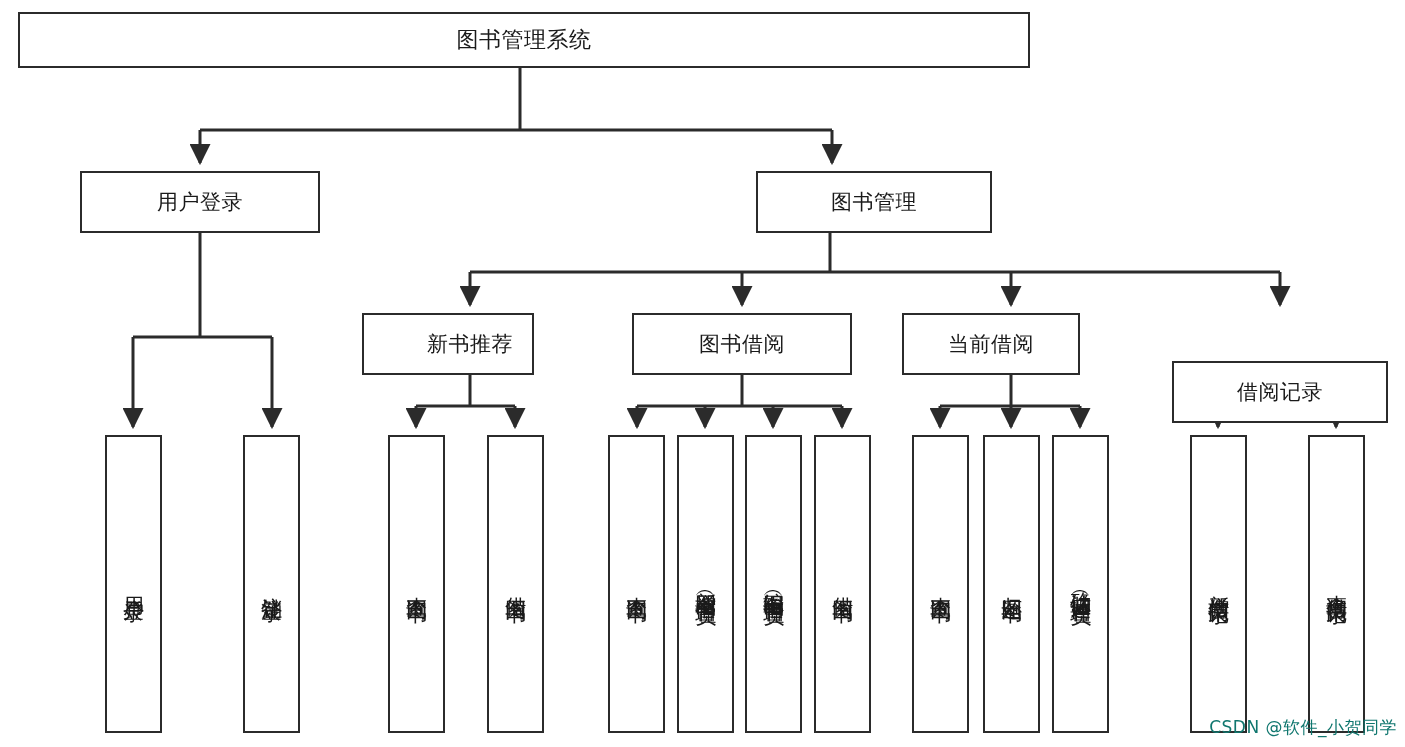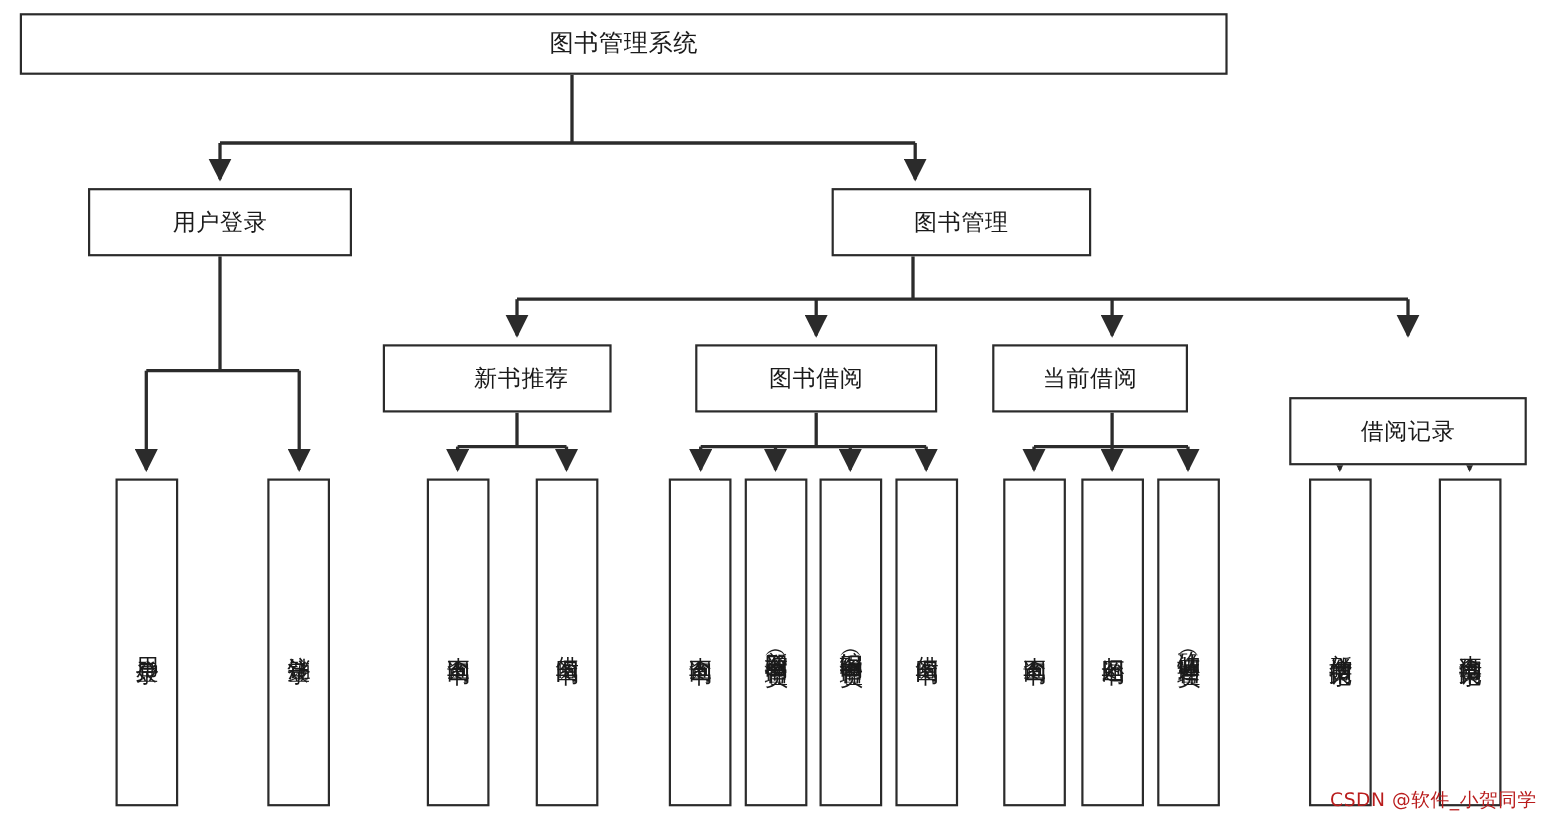--- a/index.html
+++ b/index.html
@@ -63,21 +63,21 @@
     line-height: 1.08;
     letter-spacing: 2px;
     white-space: nowrap;
     max-height: 100%;
   }
   #watermark {
     position: absolute;
     right: 8px;
     bottom: 8px;
     font-size: 17px;
-    color: #b91c1c;
+    color: #0f766e;
     letter-spacing: 0.5px;
     white-space: nowrap;
     user-select: none;
   }
 </style>
 </head>
 <body>
 
 <div id="diagram">
 
@@ -116,32 +116,32 @@
       <path d="M 940 406 L 940 427" marker-end="url(#arrow)"></path>
       <path d="M 1011 406 L 1011 427" marker-end="url(#arrow)"></path>
       <path d="M 1080 406 L 1080 427" marker-end="url(#arrow)"></path>
 
       <path d="M 1280 375 L 1280 406 M 1218 406 L 1336 406"></path>
       <path d="M 1218 406 L 1218 427" marker-end="url(#arrow)"></path>
       <path d="M 1336 406 L 1336 427" marker-end="url(#arrow)"></path>
     </g>
   </svg>
 
-  <div class="node h root" style="left: 18px; top: 12px; width: 1098px; height: 56px;">
+  <div class="node h root" style="left: 18px; top: 12px; width: 1012px; height: 56px;">
     <span class="label">图书管理系统</span>
   </div>
 
   <div class="node h" style="left: 80px; top: 171px; width: 240px; height: 62px;">
     <span class="label">用户登录</span>
   </div>
   <div class="node h" style="left: 756px; top: 171px; width: 236px; height: 62px;">
     <span class="label">图书管理</span>
   </div>
 
-  <div class="node h" style="left: 348px; top: 313px; width: 208px; height: 62px; padding-left: 44px;">
+  <div class="node h" style="left: 362px; top: 313px; width: 172px; height: 62px; padding-left: 44px;">
     <span class="label">新书推荐</span>
   </div>
   <div class="node h" style="left: 632px; top: 313px; width: 220px; height: 62px;">
     <span class="label">图书借阅</span>
   </div>
   <div class="node h" style="left: 902px; top: 313px; width: 178px; height: 62px;">
     <span class="label">当前借阅</span>
   </div>
   <div class="node h" style="left: 1172px; top: 325px; width: 216px; height: 62px; margin-top: 36px;">
     <span class="label">借阅记录</span>

